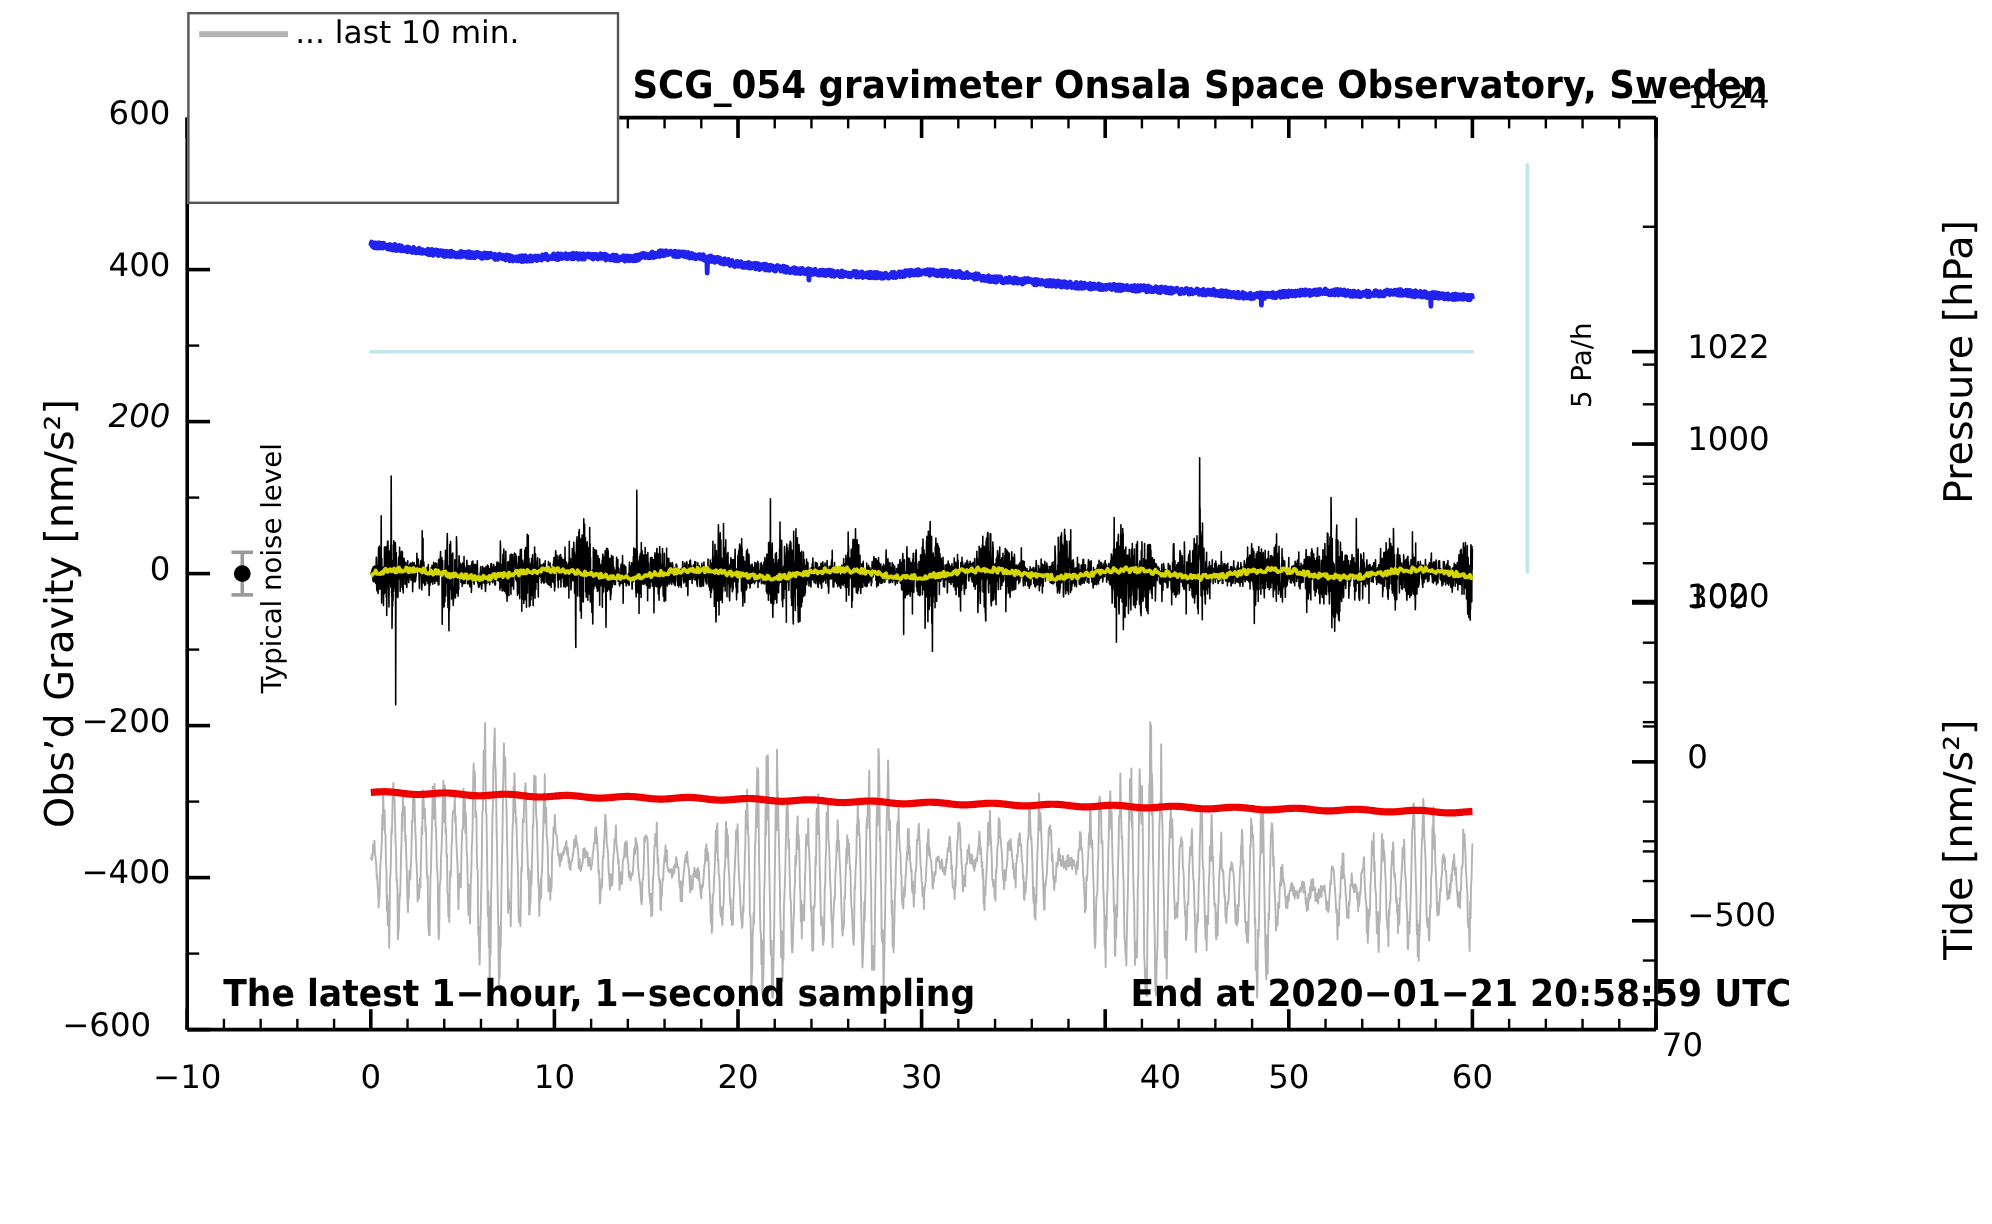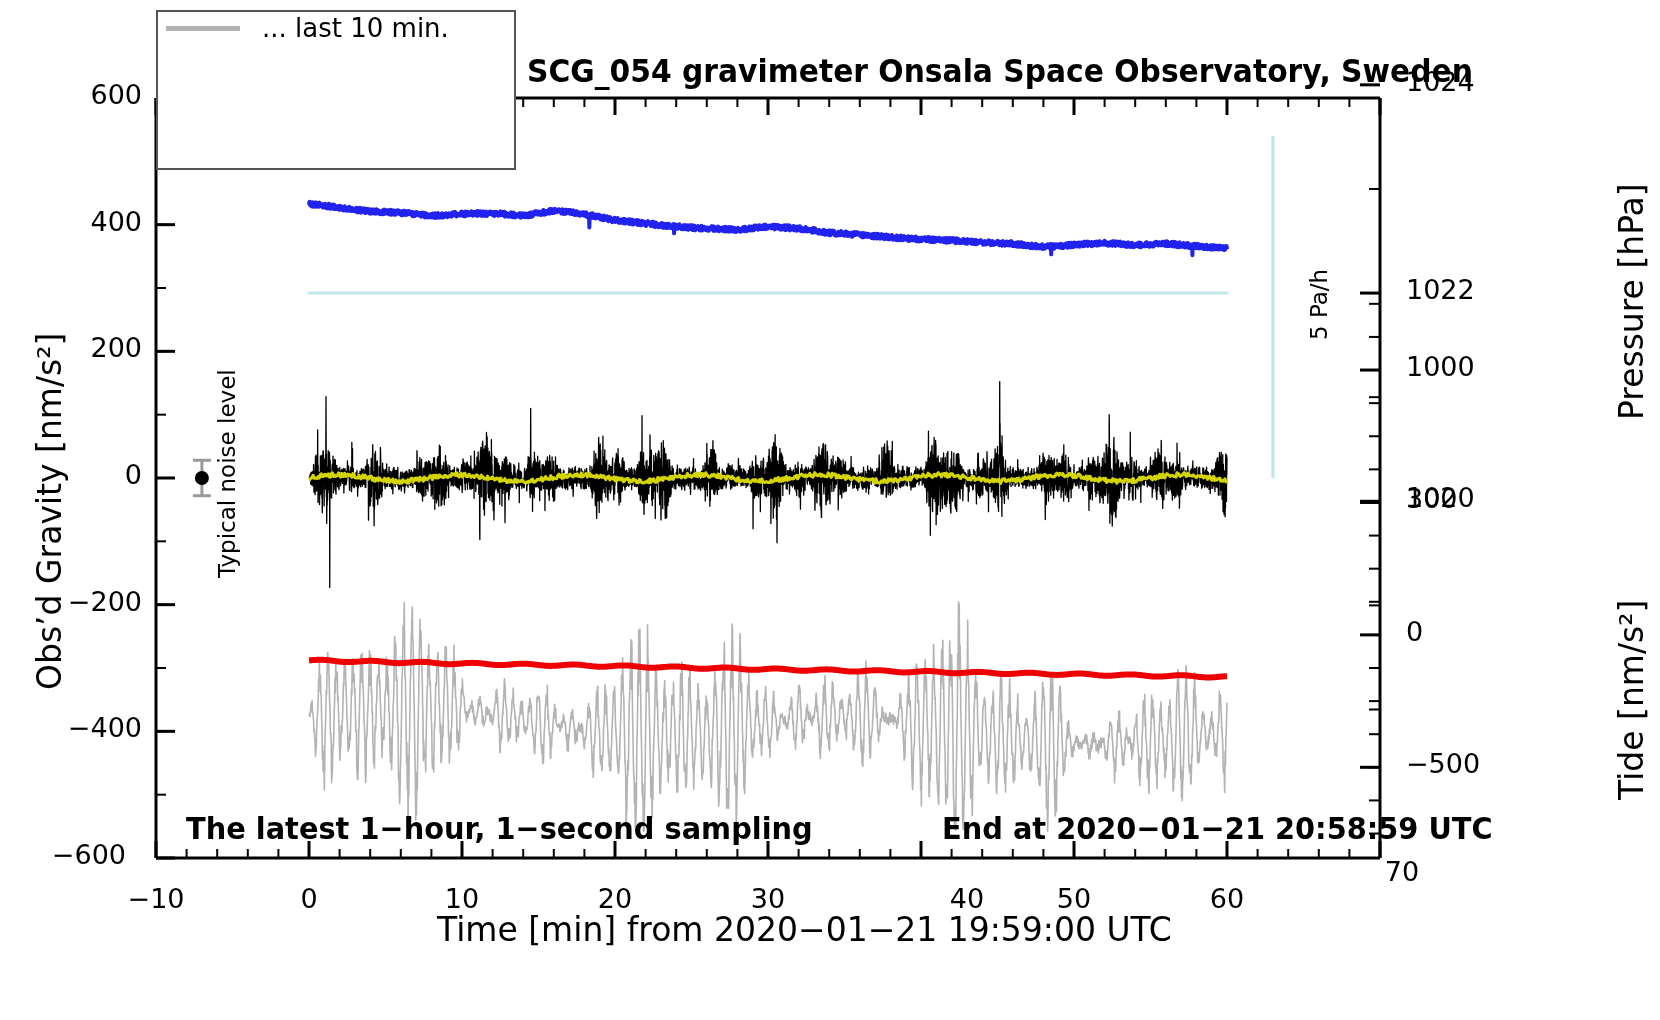--- a/index.html
+++ b/index.html
@@ -199,55 +199,54 @@
         <line x1="201.9" y1="460.26666666666665" x2="201.9" y2="495.73333333333335" stroke="#9a9a9a" stroke-width="3"></line>
         <line x1="192.9" y1="460.26666666666665" x2="210.9" y2="460.26666666666665" stroke="#9a9a9a" stroke-width="3"></line>
         <line x1="192.9" y1="495.73333333333335" x2="210.9" y2="495.73333333333335" stroke="#9a9a9a" stroke-width="3"></line>
         <circle cx="201.9" cy="478" r="7" fill="#000"></circle>
       </g>
   </svg>
 
   <div class="txt title-main" id="titleEl" style="left: 527px; top: 52px; transform: scaleX(0.93); transform-origin: left top;">SCG_054 gravimeter Onsala Space Observatory, Sweden</div>
 
   <div class="legend-box" id="legendBox">
-      <div class="legend-row" style="margin-top: 1px; gap: 16px;">
+      <div class="legend-row" style="margin-top: 1px;">
         <div class="legend-key">
           <div class="legend-line thick" style="background: rgb(179, 179, 179);"></div>
         </div>
         <div class="legend-lab">... last 10 min.</div>
       </div>
     </div>
 
   <div class="txt axis-title rot90" id="yLeftTitle" style="left:30px;top:690px;">Obs’d Gravity [nm/s²]</div>
 
   <div class="txt axis-title rot90" id="yRightTopTitle" style="left:1612px;top:420px;">Pressure [hPa]</div>
   <div class="txt axis-title rot90" id="yRightBotTitle" style="left:1612px;top:800px;">Tide [nm/s²]</div>
 
-  <div class="txt axis-title" id="xTitle" style="left:437px;top:910px;">Time [min] from 2020−01−21 19:59:00 UTC</div>
 
   <div class="txt rot90" id="noiseLab" style="left:214px;top:578px;font-size:23px;">Typical noise level</div>
 
   <div class="txt rot90" id="scaleLab" style="left:1306px;top:340px;font-size:23px;">5 Pa/h</div>
 
   <div class="txt bold-cond" id="footL" style="left: 186px; top: 810px; transform: scaleX(0.93);">The latest 1−hour, 1−second sampling</div>
   <div class="txt bold-cond" id="footR" style="left: 942px; top: 810px; transform: scaleX(0.93);">End at 2020−01−21 20:58:59 UTC</div>
 
   <div id="tickLayer">
       <div class="txt tick-lab" style="top: 883px; left: 156px; transform: translateX(-50%);">−10</div>
       <div class="txt tick-lab" style="top: 883px; left: 309px; transform: translateX(-50%);">0</div>
       <div class="txt tick-lab" style="top: 883px; left: 462px; transform: translateX(-50%);">10</div>
       <div class="txt tick-lab" style="top: 883px; left: 615px; transform: translateX(-50%);">20</div>
       <div class="txt tick-lab" style="top: 883px; left: 768px; transform: translateX(-50%);">30</div>
       <div class="txt tick-lab" style="top: 883px; left: 967px; transform: translateX(-50%);">40</div>
       <div class="txt tick-lab" style="top: 883px; left: 1074px; transform: translateX(-50%);">50</div>
       <div class="txt tick-lab" style="top: 883px; left: 1227px; transform: translateX(-50%);">60</div>
       <div class="txt tick-lab" style="top: 856px; left: 1380px; transform: translateX(-50%); margin-left: 22px;">70</div>
       <div class="txt tick-lab" style="top: 79px; left: 142px; transform: translateX(-100%);">600</div>
       <div class="txt tick-lab" style="top: 205.667px; left: 142px; transform: translateX(-100%);">400</div>
-      <div class="txt tick-lab" style="top: 332.333px; left: 142px; transform: translateX(-100%);">200</div>
+      <div class="txt tick-lab" style="top: 332.333px; left: 142px; transform: translateX(-100%); font-style: italic;">200</div>
       <div class="txt tick-lab" style="top: 459px; left: 142px; transform: translateX(-100%);">0</div>
       <div class="txt tick-lab" style="top: 585.667px; left: 142px; transform: translateX(-100%);">−200</div>
       <div class="txt tick-lab" style="top: 712.333px; left: 142px; transform: translateX(-100%);">−400</div>
       <div class="txt tick-lab" style="top: 839px; left: 126px; transform: translateX(-100%); text-align: right;">−600</div>
       <div class="txt tick-lab" style="top: 65.8475px; left: 1406px;">1024</div>
       <div class="txt tick-lab" style="top: 274.067px; left: 1406px;">1022</div>
       <div class="txt tick-lab" style="top: 482.286px; left: 1406px;">1020</div>
       <div class="txt tick-lab" style="top: 351.045px; left: 1406px;">1000</div>
       <div class="txt tick-lab" style="top: 483.47px; left: 1406px;">300</div>
       <div class="txt tick-lab" style="top: 615.894px; left: 1406px;">0</div>

